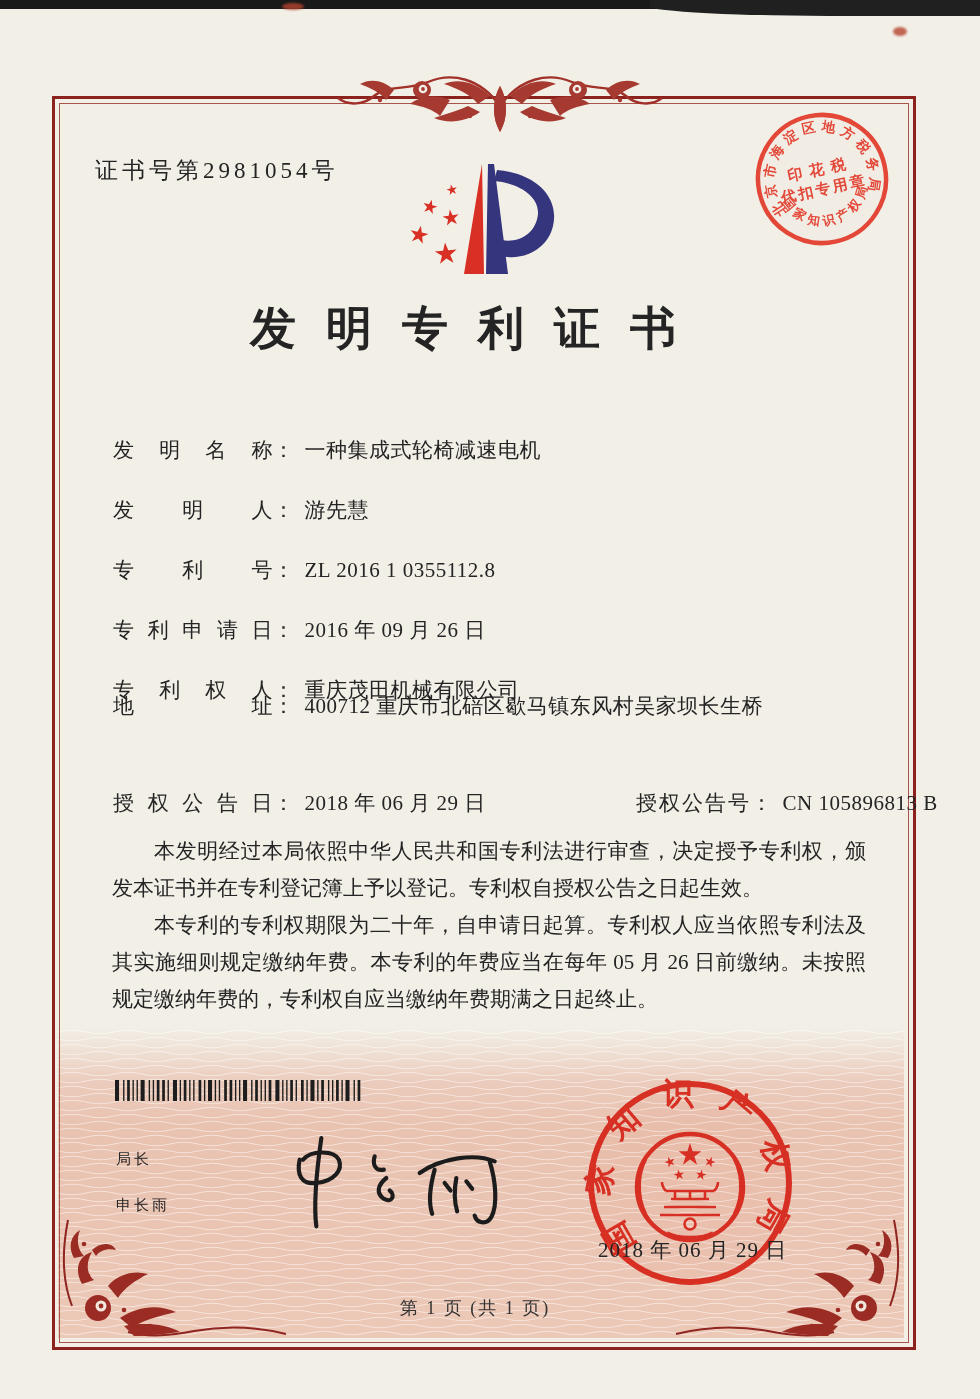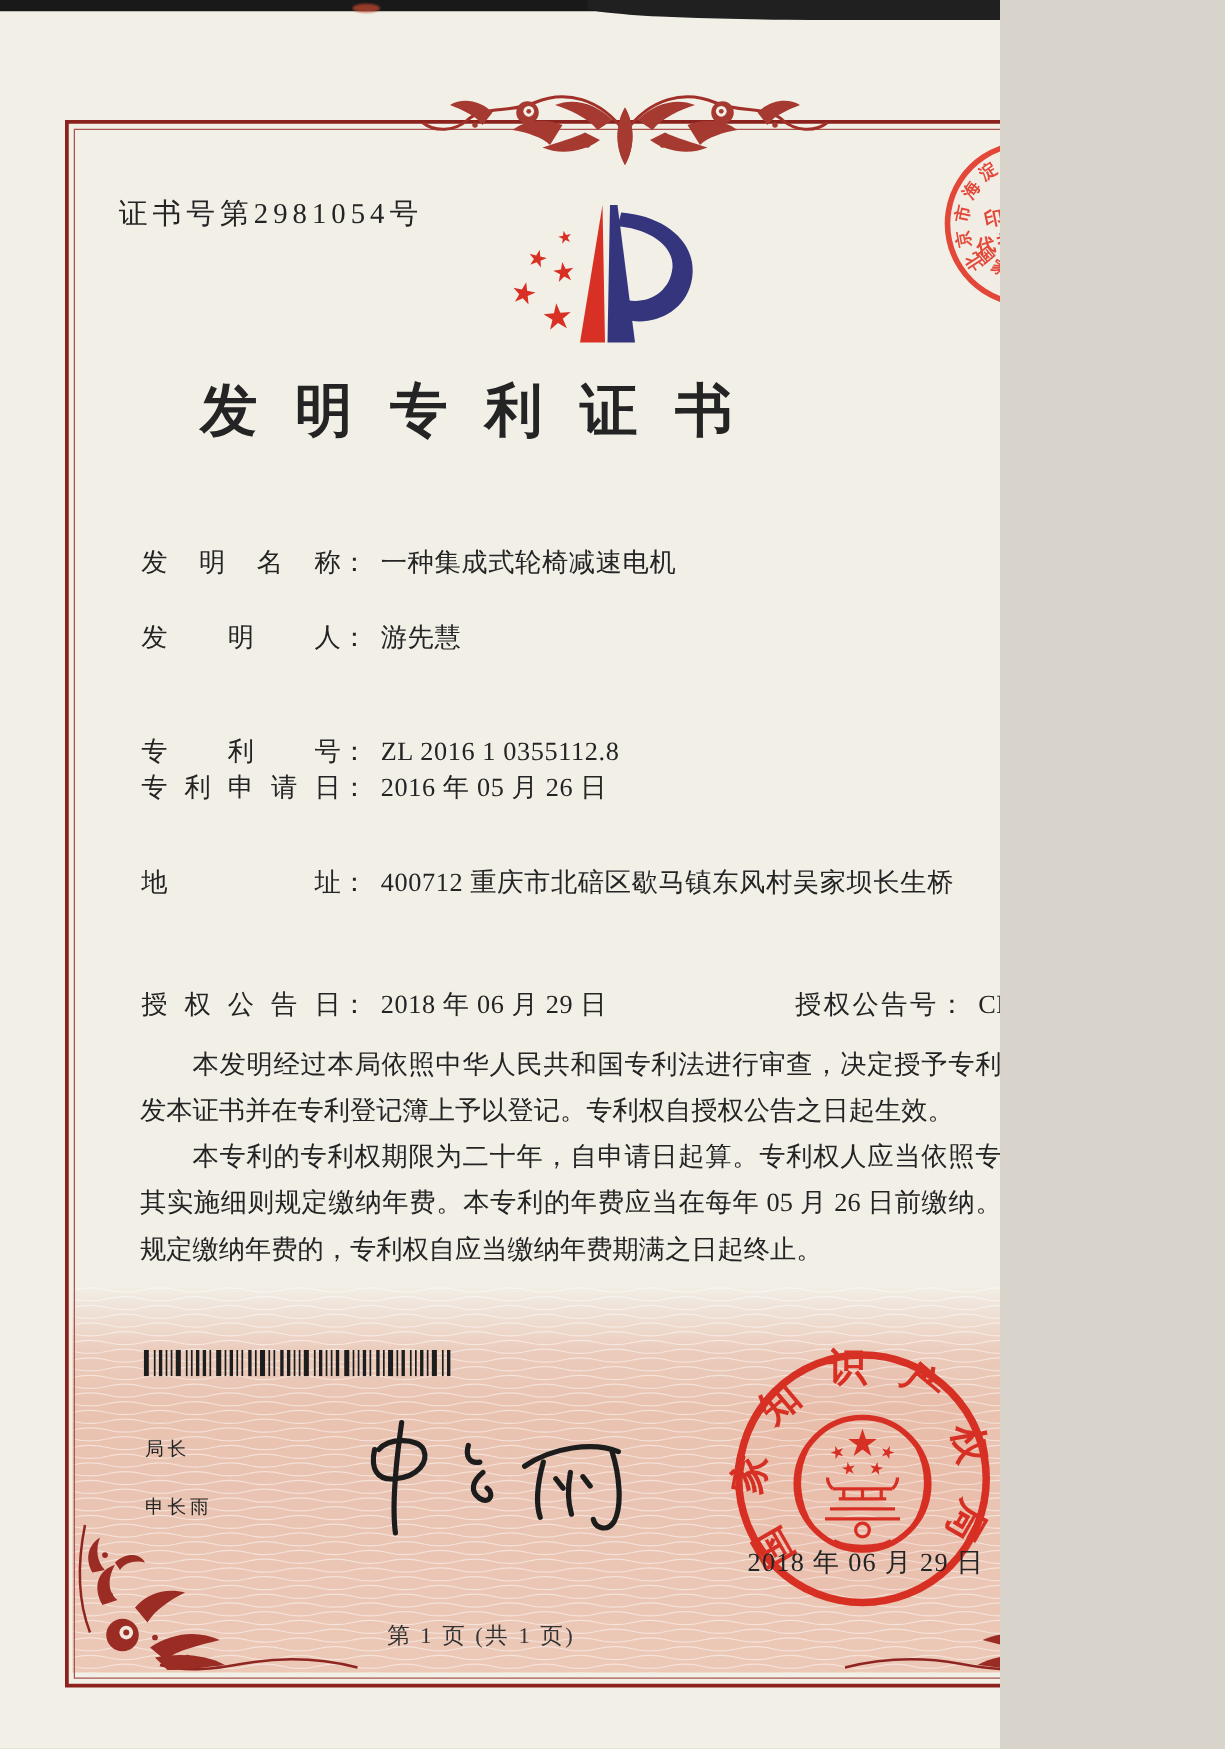--- a/index.html
+++ b/index.html
@@ -1,17 +1,17 @@
 <!DOCTYPE html>
 <html><head>
 <meta charset="utf-8">
 <style>
   html,body{margin:0;padding:0;background:#d8d4cb;}
   .page{
-    position:relative; width:800px; height:1399px; overflow:hidden;
+    position:relative; width:980px; height:1399px; overflow:hidden;
     background:#f2efe7;
     font-family:"Liberation Serif","DejaVu Serif",serif;
     color:#242424;
   }
   
   .scan-top{position:absolute;left:0;top:0;width:100%;height:9px;background:#191919;z-index:8;}
   .scan-top-right{position:absolute;right:0;top:0;width:330px;height:16px;background:#202020;border-radius:0 0 0 60%;z-index:8;}
   .smudge{position:absolute;background:#b5442f;border-radius:50%;filter:blur(1px);opacity:.8;z-index:8;}
   .smudge.a{left:282px;top:3px;width:22px;height:7px;}
   .smudge.b{left:893px;top:27px;width:14px;height:9px;}
@@ -206,25 +206,28 @@
   </svg>
 
   <div class="title">发明专利证书</div>
 
   <div class="field-row" style="top:496px">
     <span class="field-label">发明人</span><span>：</span><span class="field-value">游先慧</span>
   </div>
   <div class="field-row" style="top:436px">
     <span class="field-label">发明名称</span><span>：</span><span class="field-value">一种集成式轮椅减速电机</span>
   </div>
-  <div class="field-row" style="top:587px">
+  <div class="field-row" style="top:556px">
     <span class="field-label">专利号</span><span>：</span><span class="field-value">ZL 2016 1 0355112.8</span>
   </div>
   <div class="field-row" style="top:616px">
-    <span class="field-label">专利申请日</span><span>：</span><span class="field-value">2016 年 05 月 26 日</span>
+    <span class="field-label">专利申请日</span><span>：</span><span class="field-value">2016 年 09 月 26 日</span>
+  </div>
+  <div class="field-row" style="top:676px">
+    <span class="field-label">专利权人</span><span>：</span><span class="field-value">重庆茂田机械有限公司</span>
   </div>
   <div class="field-row" style="top:692px">
     <span class="field-label">地址</span><span>：</span><span class="field-value">400712 重庆市北碚区歇马镇东风村吴家坝长生桥</span>
   </div>
   <div class="field-row" style="top:789px;right:112px">
     <span class="field-label">授权公告日</span><span>：</span><span class="field-value">2018 年 06 月 29 日</span>
     <span class="grant-no-group">
       <span class="lbl">授权公告号</span><span>：</span><span class="field-value">CN 105896813 B</span>
     </span>
   </div>

